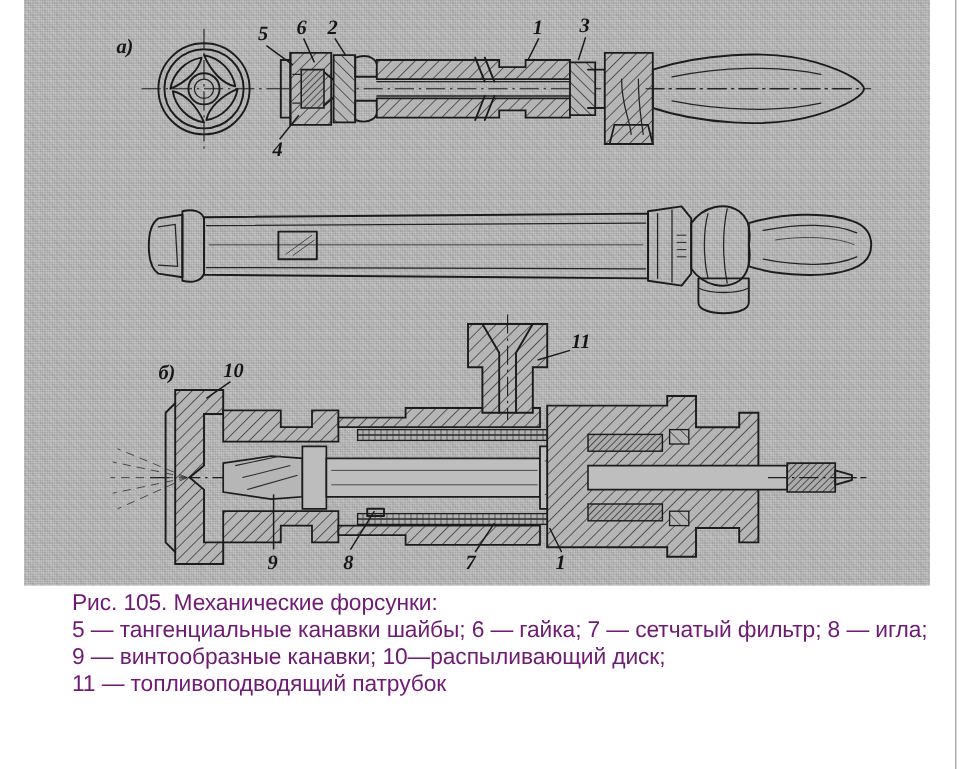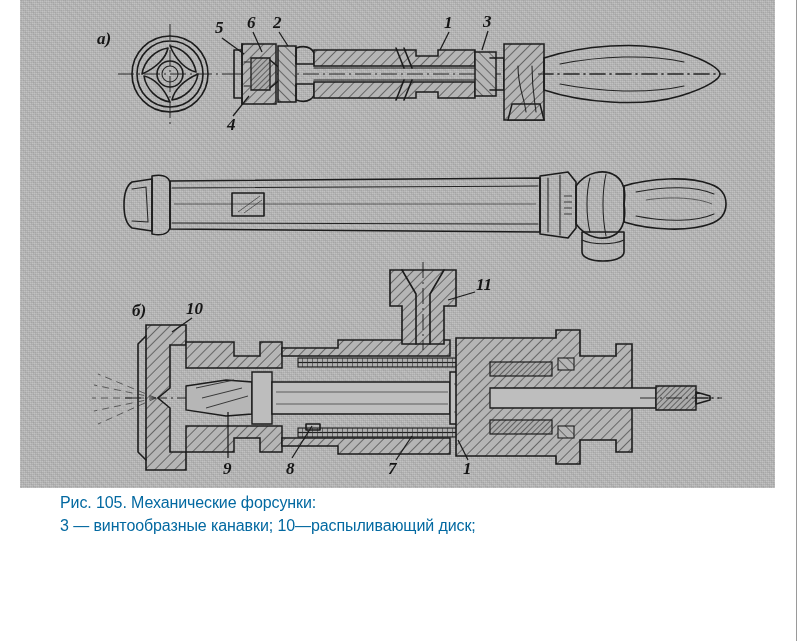--- a/index.html
+++ b/index.html
@@ -49,23 +49,23 @@
 
   
   #caption {
     position: absolute;
     left: 60px;
     top: 492px;
     width: 720px;
   }
   .caption-line {
     font-family: "Liberation Sans", sans-serif;
-    font-size: 16px;
+    font-size: 19px;
     line-height: 22.6px;
-    color: #0369a1;
+    color: #701a75;
     white-space: nowrap;
     letter-spacing: -0.1px;
   }
 
   
   .ln { fill: none; stroke: #1c1c1c; stroke-width: 1.6; stroke-linecap: round; stroke-linejoin: round; }
   .ln-thin { fill: none; stroke: #242424; stroke-width: 1.05; stroke-linecap: round; }
   .ln-vthin { fill: none; stroke: #333; stroke-width: 0.7; }
   .axis { fill: none; stroke: #1c1c1c; stroke-width: 0.9; stroke-dasharray: 16 4 2 4; }
   .leader { fill: none; stroke: #1b1b1b; stroke-width: 1.25; }
@@ -343,17 +343,19 @@
 
           <path class="leader" d="M448 460 L438 440"></path>
           <text class="lbl" x="443" y="474">1</text>
         </g>
       </g>
     </svg>
   </div>
 
   <div id="caption">
     <div class="caption-line">Рис. 105. Механические форсунки:</div>
-    <div class="caption-line">3 — винтообразные канавки; 10—распыливающий диск;</div>
+    <div class="caption-line">5 — тангенциальные канавки шайбы; 6 — гайка; 7 — сетчатый фильтр; 8 — игла;</div>
+    <div class="caption-line">9 — винтообразные канавки; 10—распыливающий диск;</div>
+    <div class="caption-line">11 — топливоподводящий патрубок</div>
   </div>
 
   <div id="page-edge-rule"></div>
 </div>
 
 </body></html>

